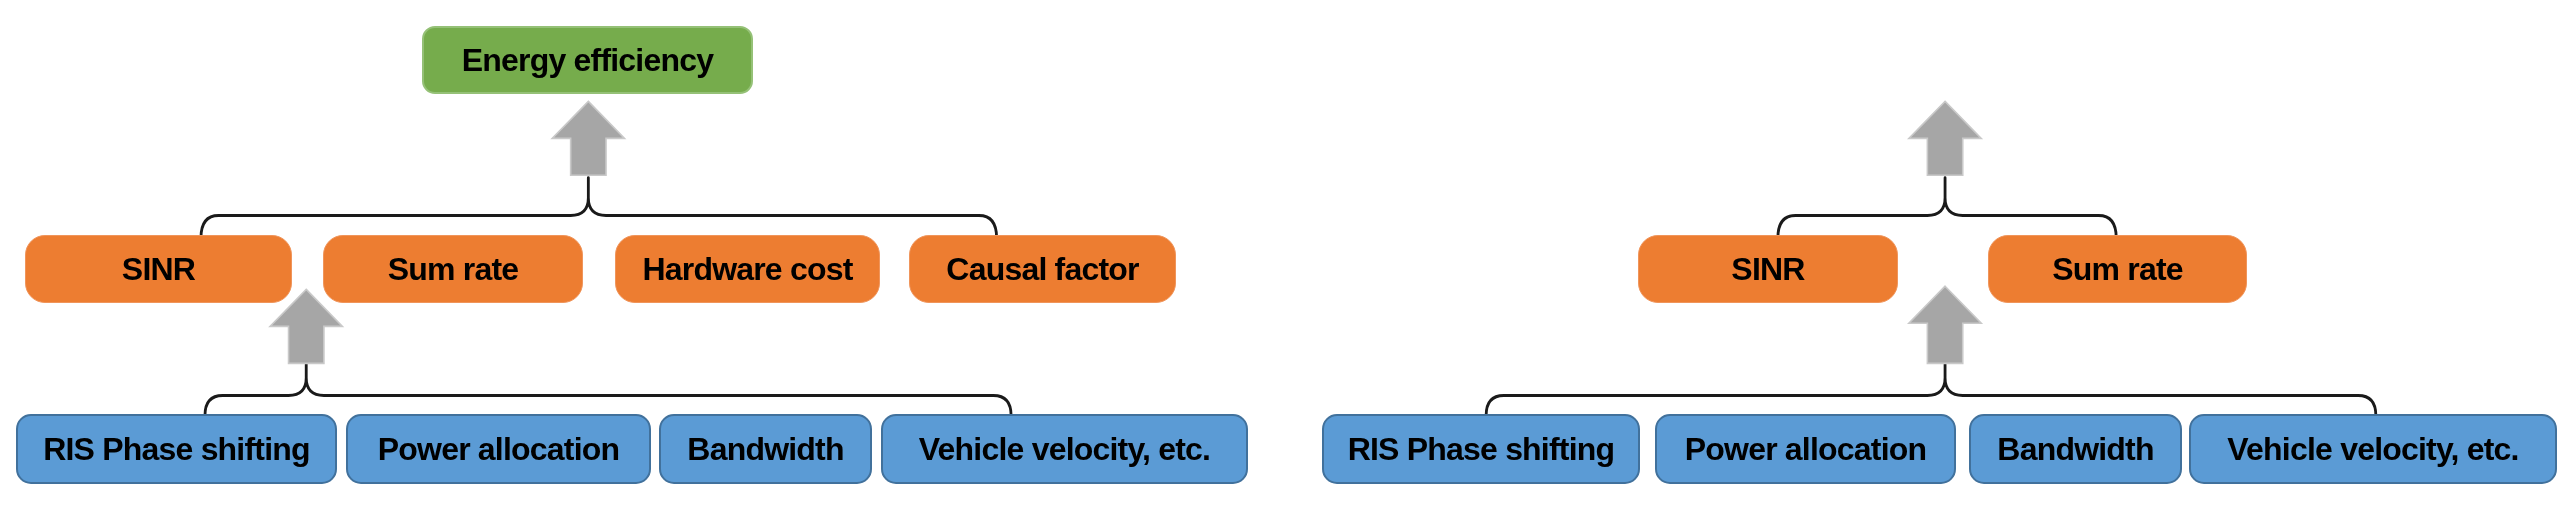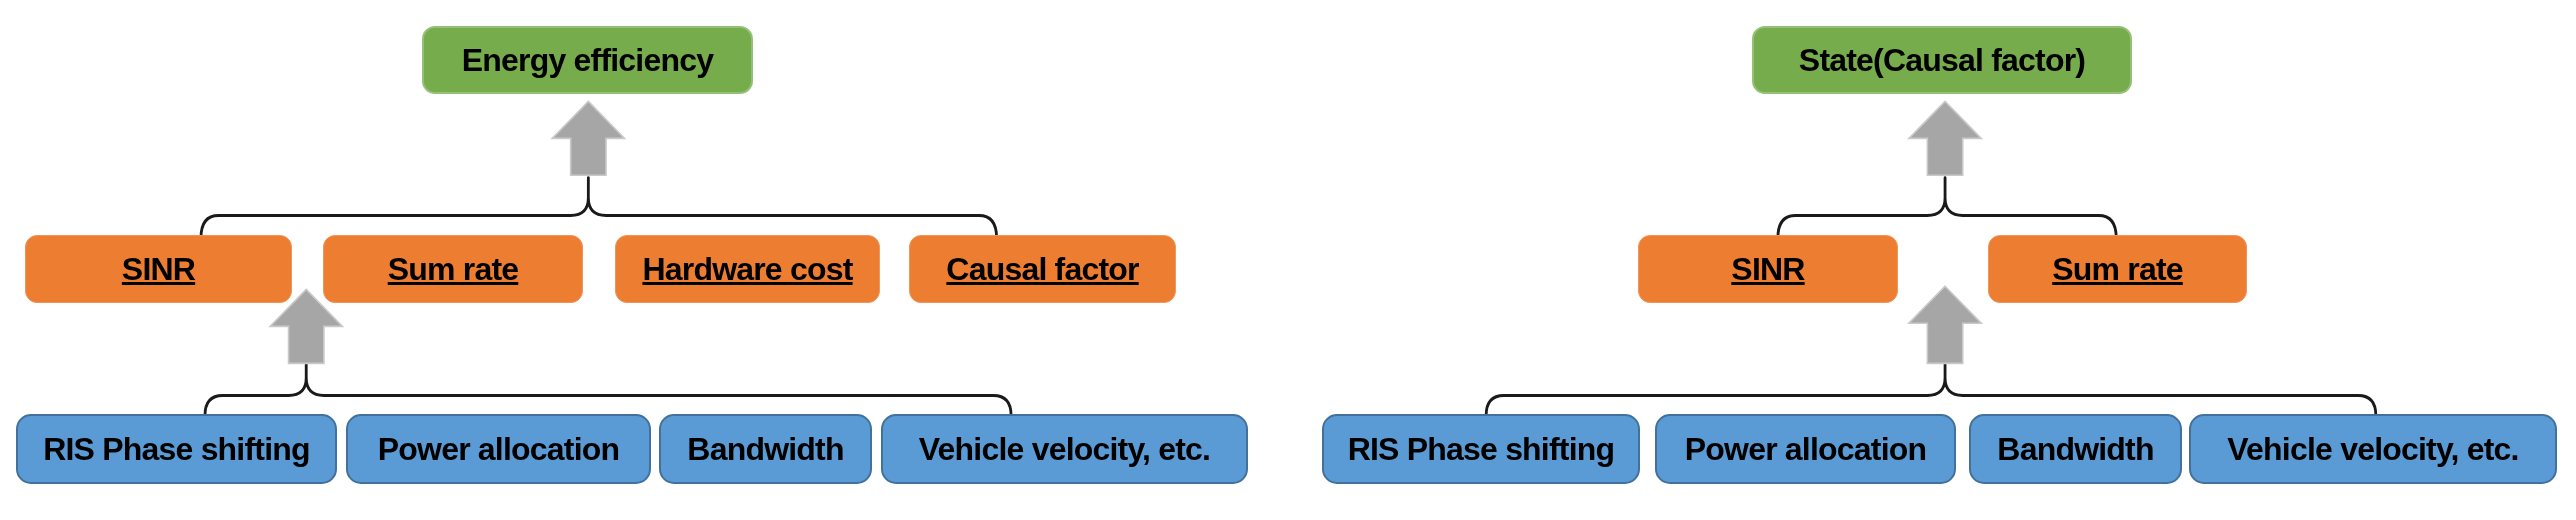--- a/index.html
+++ b/index.html
@@ -24,22 +24,21 @@
     color:var(--text,#000);
   }
   .goal-node{
     background:var(--top-fill,#76AC4C);
     border:2.4px solid var(--top-border,#95C177);
     border-radius:13px;
   }
   .metric-node{
     background:var(--mid-fill,#ED7D31);
     border:1.6px solid var(--mid-border,#F0955B);
-    border-radius:12px;
-    text-decoration:underline;
+    border-radius:20px;
   }
   .input-node{
     background:var(--bottom-fill,#5B9BD5);
     border:2.4px solid var(--bottom-border,#41719C);
     border-radius:15px;
   }
   .arrow{fill:var(--arrow-fill,#A6A6A6);stroke:var(--arrow-border,#C9C9C9);stroke-width:2;}
   .brace{fill:none;stroke:var(--brace,#1A1A1A);stroke-width:3.5;stroke-linecap:round;}
 </style>
 </head>
@@ -67,21 +66,20 @@
   <div class="node metric-node" style="left:25px;top:235px;width:267px;height:68px;">SINR</div>
   <div class="node metric-node" style="left:323px;top:235px;width:260px;height:68px;">Sum rate</div>
   <div class="node metric-node" style="left:909px;top:235px;width:267px;height:68px;">Causal factor</div>
   <div class="node metric-node" style="left:615px;top:235px;width:265px;height:68px;">Hardware cost</div>
 
   <div class="node input-node" style="left:16px;top:414px;width:321px;height:70px;">RIS Phase shifting</div>
   <div class="node input-node" style="left:346px;top:414px;width:305px;height:70px;">Power allocation</div>
   <div class="node input-node" style="left:659px;top:414px;width:213px;height:70px;">Bandwidth</div>
   <div class="node input-node" style="left:881px;top:414px;width:367px;height:70px;">Vehicle velocity, etc.</div>
 
-  <div class="node goal-node" style="left:1752px;top:26px;width:380px;height:68px;">State(Causal factor)</div>
 
   <div class="node metric-node" style="left:1638px;top:235px;width:260px;height:68px;">SINR</div>
   <div class="node metric-node" style="left:1988px;top:235px;width:259px;height:68px;">Sum rate</div>
 
   <div class="node input-node" style="left:1322px;top:414px;width:318px;height:70px;">RIS Phase shifting</div>
   <div class="node input-node" style="left:1655px;top:414px;width:301px;height:70px;">Power allocation</div>
   <div class="node input-node" style="left:1969px;top:414px;width:213px;height:70px;">Bandwidth</div>
   <div class="node input-node" style="left:2189px;top:414px;width:368px;height:70px;">Vehicle velocity, etc.</div>
 
 </div>

